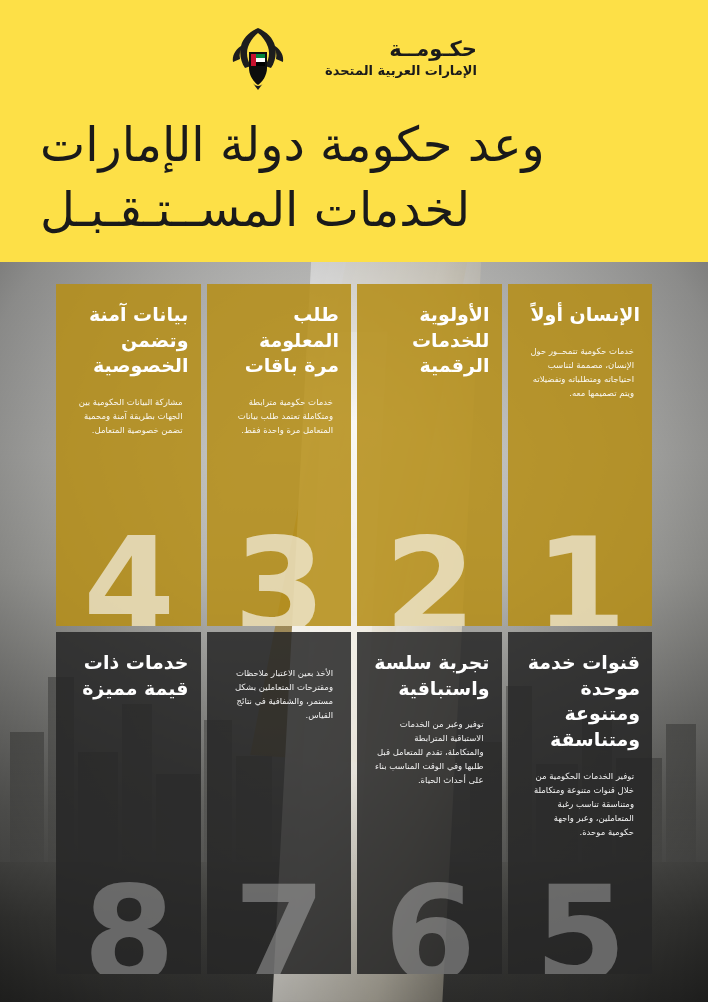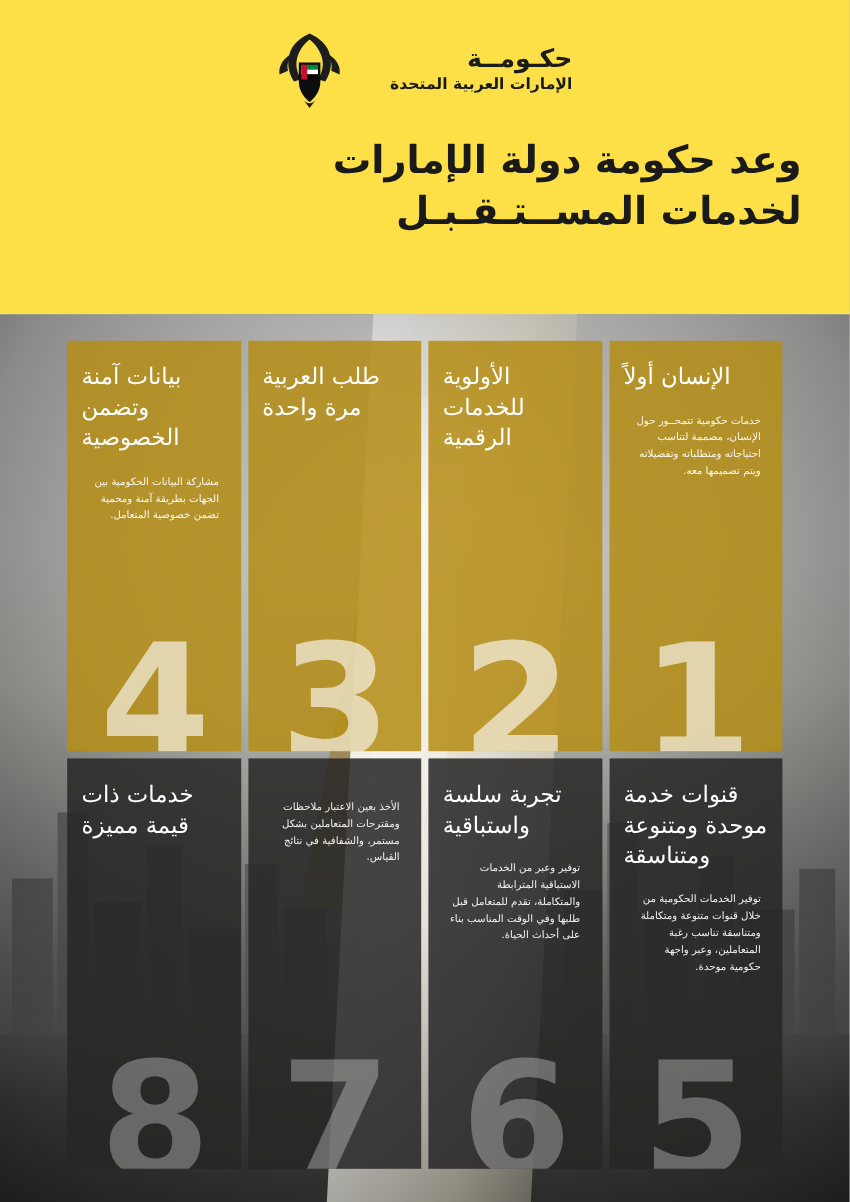--- a/index.html
+++ b/index.html
@@ -47,24 +47,24 @@
   }
   .gov-text .line2 {
     font-size: 13px;
     font-weight: bold;
     margin-top: 2px;
     margin-left: 30px;
   }
 
   .main-title {
     margin-top: 22px;
-    text-align: right;
+    text-align: left;
     color: #1a1a1a;
-    font-weight: bold;
-    font-size: 32px;
+    font-weight: normal;
+    font-size: 48px;
     line-height: 1.35;
     letter-spacing: 1px;
     padding: 0 40px;
   }
   .main-title .tl2 {
     display: block;
   }
 
   
   .poster {
@@ -159,24 +159,24 @@
     background: rgba(181,142,25,0.88);
     overflow: hidden;
     padding: 18px 12px 6px 12px;
     box-sizing: border-box;
   }
   .card.dark {
     background: rgba(38,38,38,0.86);
   }
   .card-title {
     color: #ffffff;
-    font-weight: normal;
+    font-weight: bold;
     font-size: 19px;
     line-height: 1.35;
-    text-align: left;
+    text-align: right;
     position: relative;
     z-index: 3;
   }
   .card-desc {
     color: rgba(255,255,255,0.93);
     font-size: 8.5px;
     line-height: 1.65;
     text-align: right;
     margin-top: 16px;
     position: relative;
@@ -266,21 +266,22 @@
       <div class="card-desc">خدمات حكومية تتمحــور حول الإنسان، مصممة لتناسب احتياجاته ومتطلباته وتفضيلاته ويتم تصميمها معه.</div>
       <div class="card-num">1</div>
     </div>
 
     <div class="card">
       <div class="card-title">الأولوية للخدمات الرقمية</div>
       <div class="card-num">2</div>
     </div>
 
     <div class="card">
-      <div class="card-title">طلب العربية مرة واحدة</div>
+      <div class="card-title">طلب المعلومة مرة باقات</div>
+      <div class="card-desc">خدمات حكومية مترابطة ومتكاملة تعتمد طلب بيانات المتعامل مرة واحدة فقط.</div>
       <div class="card-num">3</div>
     </div>
 
     <div class="card">
       <div class="card-title">بيانات آمنة وتضمن الخصوصية</div>
       <div class="card-desc">مشاركة البيانات الحكومية بين الجهات بطريقة آمنة ومحمية تضمن خصوصية المتعامل.</div>
       <div class="card-num">4</div>
     </div>
 
     <div class="card dark">

